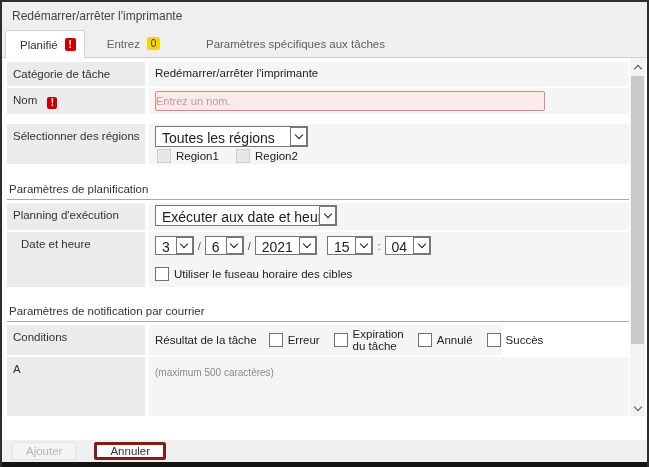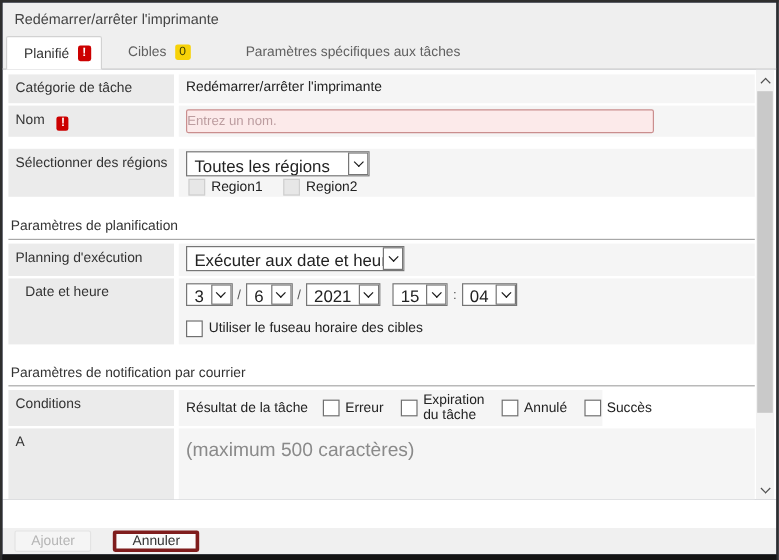--- a/index.html
+++ b/index.html
@@ -1,21 +1,21 @@
 <!DOCTYPE html>
 <html><head>
 <meta charset="utf-8">
 <style>
   * { margin:0; padding:0; box-sizing:border-box; }
   html,body { font-family:"Liberation Sans", sans-serif; background:#fff; }
   .dialog {
     width:649px; height:467px;
     border:2px solid #2e2e2e; border-bottom:none;
     display:flex; flex-direction:column;
-    background:#0f172a; overflow:hidden; position:relative;
+    background:#4c1d95; overflow:hidden; position:relative;
   }
   
   .title-bar { height:28px; background:#efefef; display:flex; align-items:center; padding-left:10px; flex:none; }
   .title-bar .title { font-size:12px; color:#444; }
   .tab-bar { height:28px; background:#efefef; border-bottom:1px solid #cfcfcf; display:flex; align-items:flex-end; flex:none; }
   .tab { font-size:11.5px; color:#5f5f5f; display:flex; align-items:center; height:27px; padding:0 10px; cursor:default; }
   .tab.active {
     background:#fff; color:#333; height:28px; margin-bottom:-1px; margin-left:3px;
     border:1px solid #d2d2d2; border-bottom:none; border-radius:2px 2px 0 0; padding:0 8px 0 14px;
   }
@@ -49,21 +49,21 @@
   .sel { display:inline-flex; align-items:stretch; background:#fff; border:1px solid #767676; height:21px; vertical-align:middle; }
   .sel-text { font-size:14px; color:#222; padding:3px 6px 0 6px; white-space:nowrap; overflow:hidden; }
   .sel-btn { width:17px; flex:none; border:1px solid #767676; margin:0; display:flex; align-items:center; justify-content:center; background:#fff; }
   .chev-down { width:6px; height:6px; border-right:1.4px solid #1a1a1a; border-bottom:1.4px solid #1a1a1a; transform:rotate(45deg); margin-top:-3px; }
   .sel.small { height:19px; } .sel.small .sel-text { padding-top:2px; }
   
   .cbx { width:14px; height:14px; background:#fff; border:1px solid #707070; flex:none; display:inline-block; }
   .cbx.disabled { background:#e7e7e7; border-color:#cfcfcf; }
   .cb-line { display:inline-flex; align-items:center; margin-right:14px; }
   .cb-line .lbl { font-size:11.5px; color:#222; margin-left:5px; }
-  .hint { font-size:16px; color:#8a8a8a; }
+  .hint { font-size:10px; color:#8a8a8a; }
   
   .scrollbar { position:absolute; right:2px; top:0; width:15px; height:358px; background:#f3f3f3; }
   .sb-arrow { position:absolute; left:0; width:15px; height:15px; display:flex; align-items:center; justify-content:center; background:#f3f3f3; }
   .sb-arrow.up { top:2px; } .sb-arrow.down { bottom:0; }
   .sb-arrow .c { width:6px; height:6px; border-right:1.6px solid #505050; border-bottom:1.6px solid #505050; }
   .sb-arrow.up .c { transform:rotate(-135deg); margin-top:3px; }
   .sb-arrow.down .c { transform:rotate(45deg); margin-top:-3px; }
   .sb-thumb { position:absolute; left:1px; top:18px; width:13px; height:268px; background:#c9c9c9; }
   
   .flex-spacer { flex:1; background:#fff; }
@@ -86,21 +86,21 @@
   <div class="title-bar">
     <span class="title">Redémarrer/arrêter l'imprimante</span>
   </div>
 
   <div class="tab-bar">
     <div class="tab active">
       <span>Planifié</span>
       <span class="badge error">!</span>
     </div>
     <div class="tab tab-gap2">
-      <span>Cibles</span>
+      <span>Entrez</span>
       <span class="badge warn">0</span>
     </div>
     <div class="tab tab-gap3">
       <span>Paramètres spécifiques aux tâches</span>
     </div>
   </div>
 
   <div class="content">
     <div class="rows">
 

